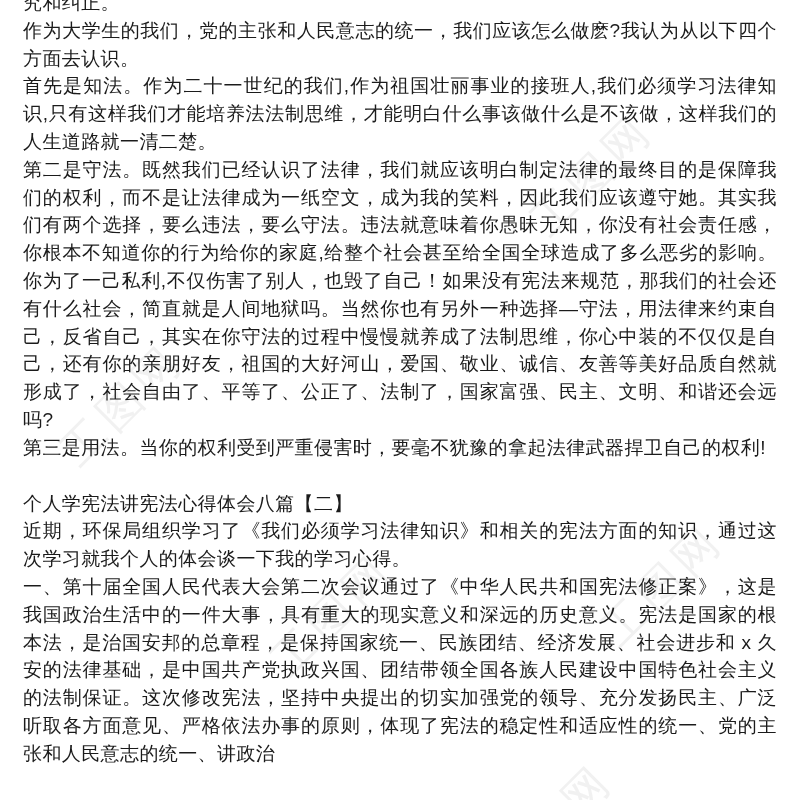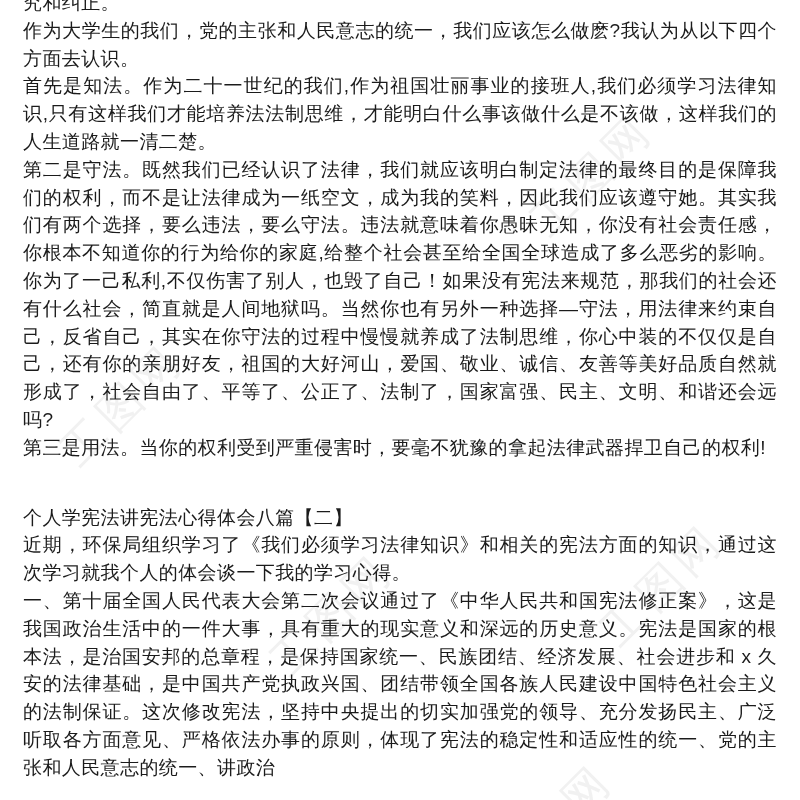--- a/index.html
+++ b/index.html
@@ -42,21 +42,21 @@
     line-height: 27.8px;
     letter-spacing: 0.4px;
     color: #1b1b1b;
     text-align: justify;
     text-justify: inter-ideograph;
   }
   .doc p {
     margin: 0;
   }
   .doc p.gap-before {
-    margin-top: 42px;
+    margin-top: 28px;
   }
 </style>
 </head>
 <body>
 
 <div class="watermark-layer">
   <span class="watermark" style="left: 560px; top: 190px;">工图网</span>
   <span class="watermark" style="left: 90px;  top: 420px;">工图网</span>
   <span class="watermark" style="left: 300px; top: 630px;">工图网</span>
   <span class="watermark" style="left: 630px; top: 600px;">工图网</span>

